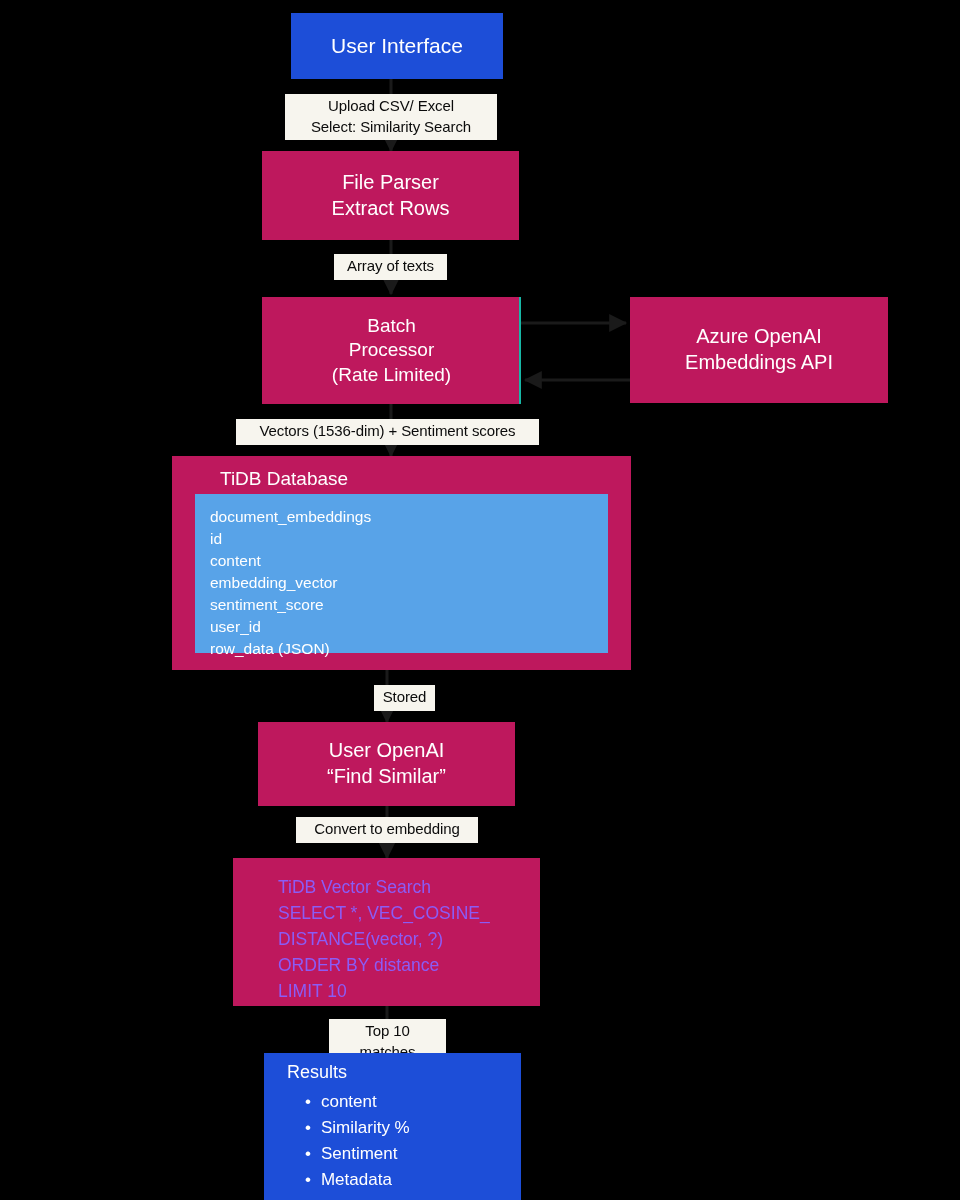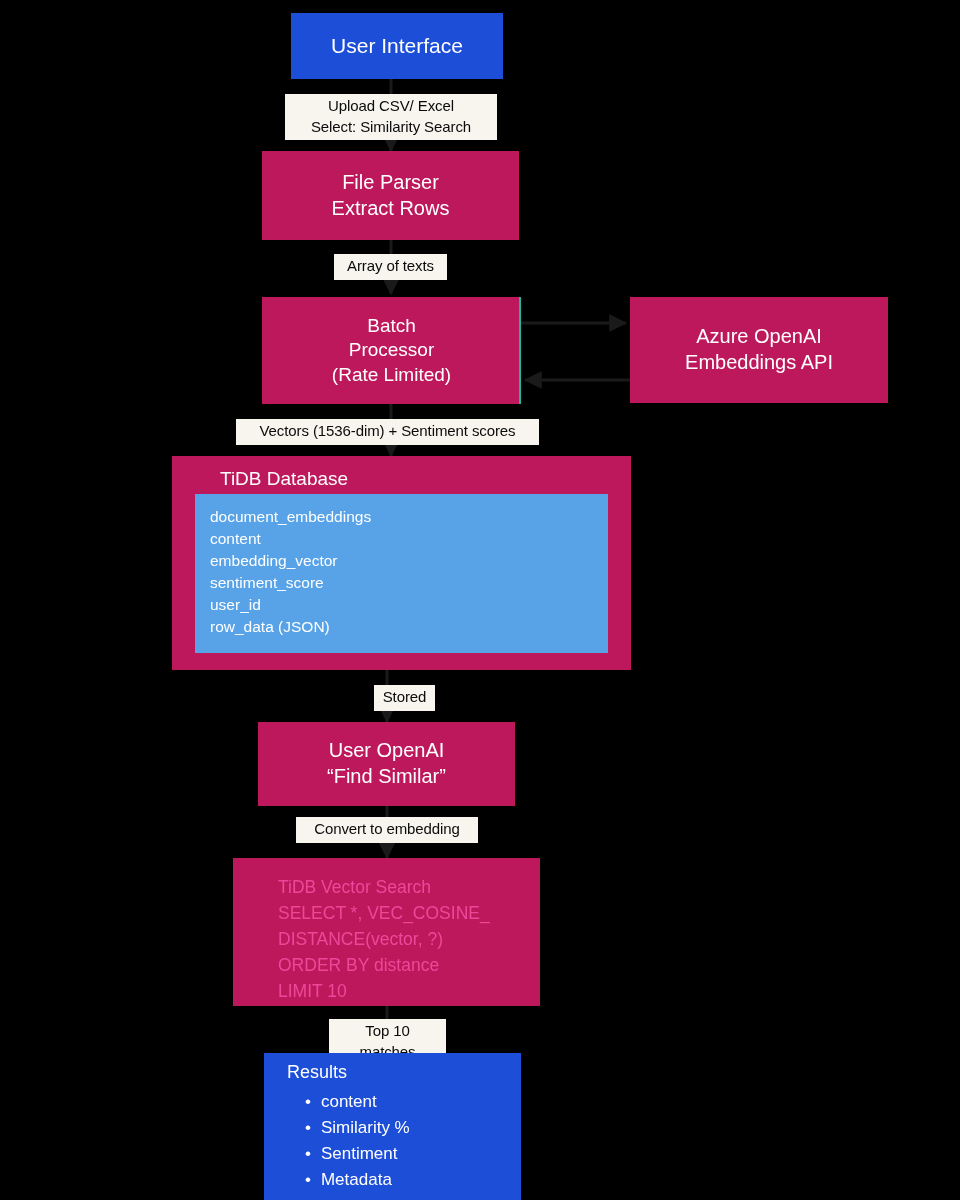--- a/index.html
+++ b/index.html
@@ -88,21 +88,21 @@
     font-size: 17px;
     line-height: 26px;
   }
   .results-list li { display: block; white-space: pre; }
   .results-list li::before { content: "\2022"; margin-right: 10px; }
 
   
   .code-node {
     position: absolute;
     box-sizing: border-box;
-    color: #ec4899;
+    color: #8b5cf6;
     font-size: 17.5px;
     line-height: 26px;
     padding: 16px 0 16px 45px;
     white-space: pre-line;
     text-align: left;
   }
   .teal-edge {
     position: absolute;
     background: #18b7a6;
   }
@@ -166,20 +166,21 @@
     <span class="line">Azure OpenAI</span>
     <span class="line">Embeddings API</span>
   </div>
 
   <div class="edge-label" style="left:236px; top:419px; width:303px;">Vectors (1536-dim) + Sentiment scores</div>
 
   <div class="node node-mid db-outer" style="left:172px; top:456px; width:459px; height:214px;"></div>
   <div class="db-title" style="left:220px; top:468px;">TiDB Database</div>
   <div class="db-fields node-light" style="left:195px; top:494px; width:413px; height:159px;">
     <span class="fld">document_embeddings</span>
+    <span class="fld">id</span>
     <span class="fld">content</span>
     <span class="fld">embedding_vector</span>
     <span class="fld">sentiment_score</span>
     <span class="fld">user_id</span>
     <span class="fld">row_data (JSON)</span>
   </div>
 
   <div class="edge-label" style="left:374px; top:685px; width:61px;">Stored</div>
 
   <div class="node node-mid" style="left:258px; top:722px; width:257px; height:84px; font-size:20px;">

